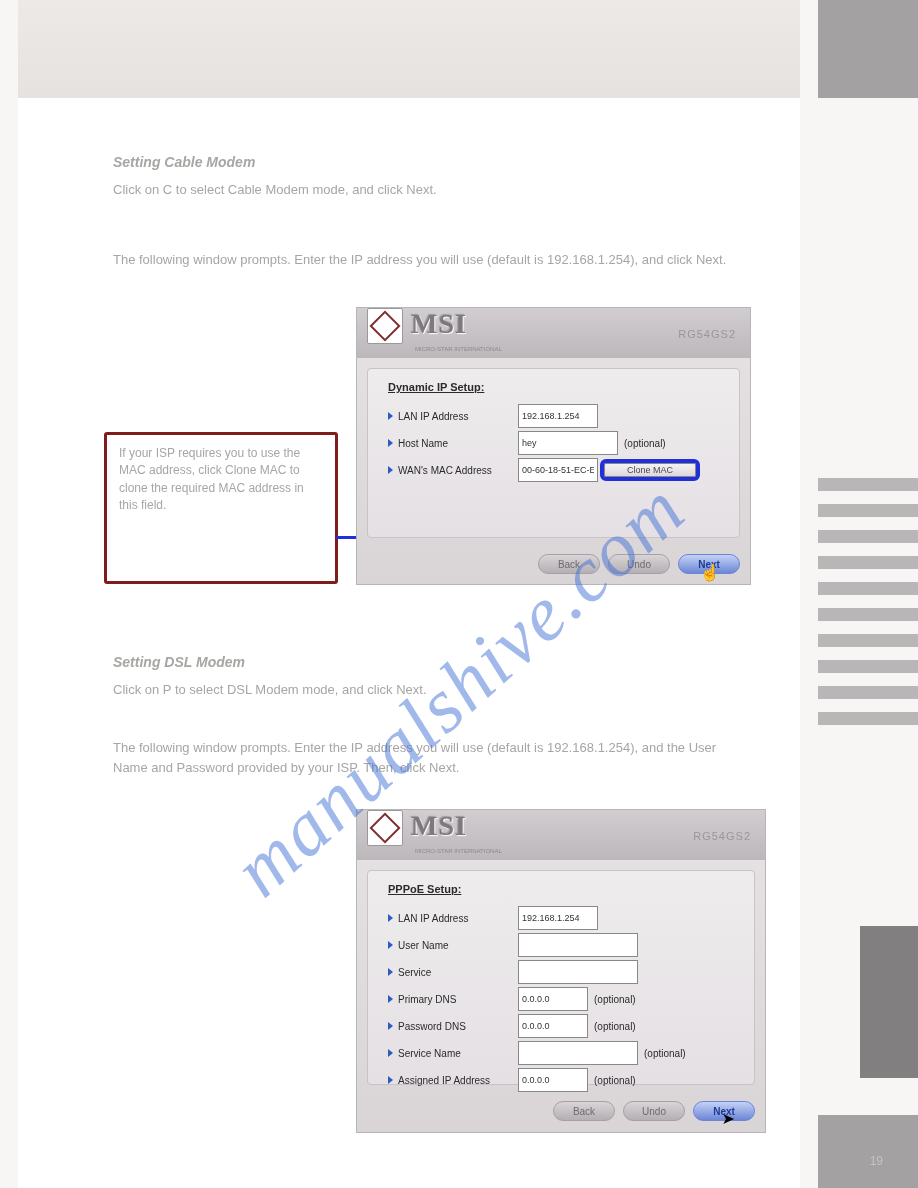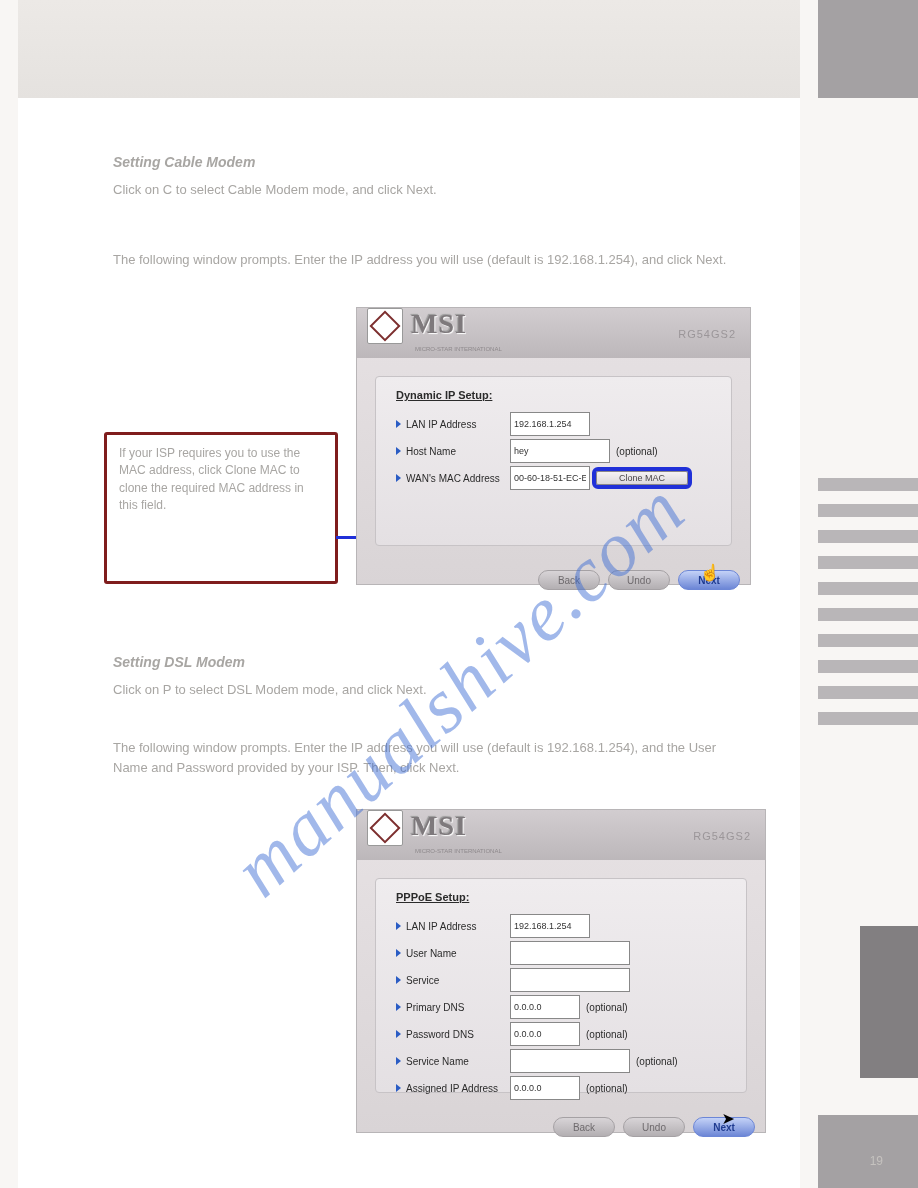--- a/index.html
+++ b/index.html
@@ -174,21 +174,21 @@
   }
   .msi-model {
     position: absolute;
     right: 14px;
     top: 20px;
     font-size: 11px;
     color: #9b9699;
     letter-spacing: 1px;
   }
   .inner-panel {
-    margin: 18px;
+    margin: 10px;
     background: linear-gradient(180deg,#efecee 0%,#e4e0e3 100%);
     border: 1px solid #c7c3c6;
     border-radius: 4px;
     padding: 12px 20px;
     font-size: 10px;
   }
   .panel-title {
     font-weight: bold;
     text-decoration: underline;
     font-size: 11px;
@@ -202,21 +202,21 @@
     height: 18px;
   }
   .bullet {
     width: 0; height: 0;
     border-top: 4px solid transparent;
     border-bottom: 4px solid transparent;
     border-left: 5px solid #2a5cc4;
     margin-right: 5px;
   }
   .form-label {
-    width: 104px;
+    width: 120px;
     color: #2b2b2b;
     font-size: 10px;
   }
   .txt-input {
     height: 24px;
     border: 1px solid #888;
     background: #fff;
     font-size: 9px;
     padding: 0 3px;
     color: #333;

